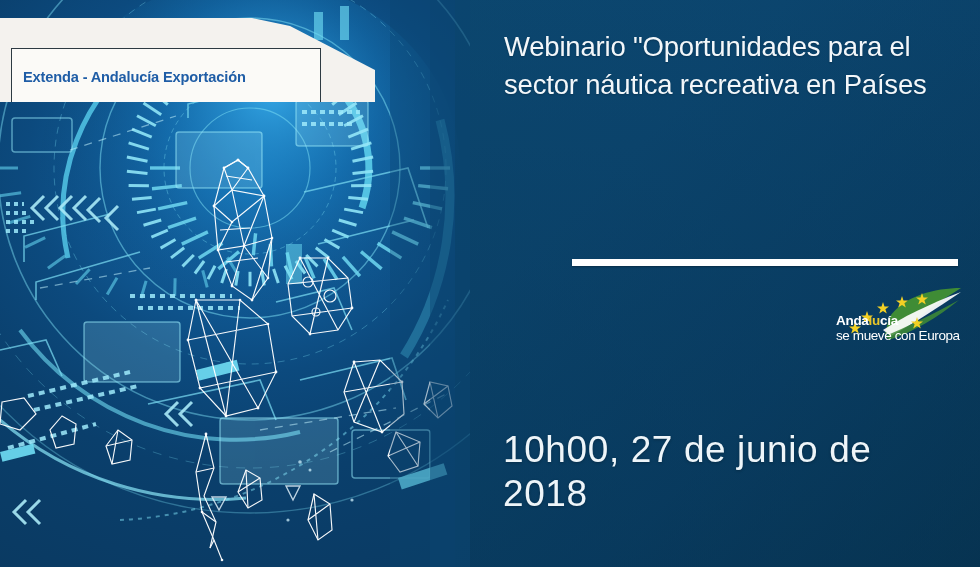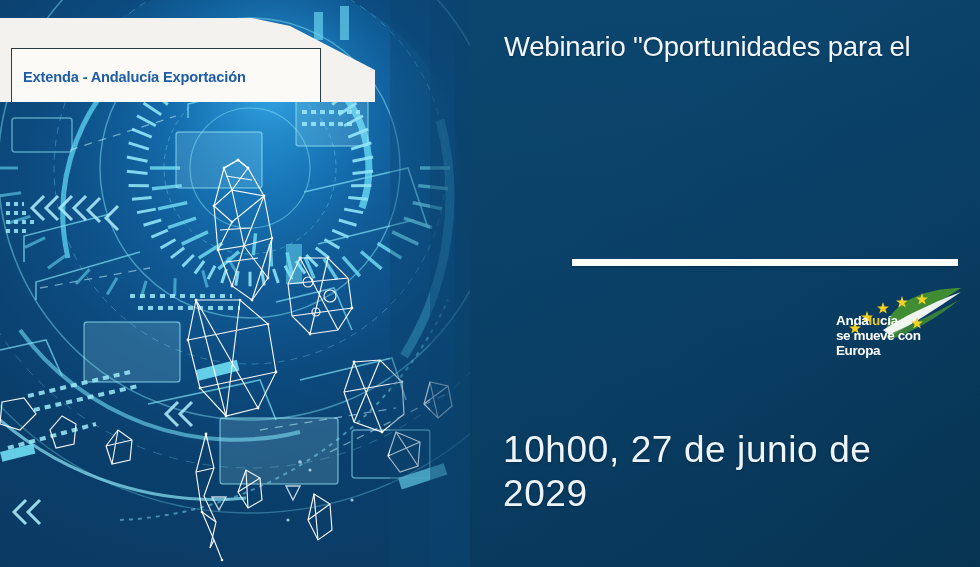--- a/index.html
+++ b/index.html
@@ -66,21 +66,21 @@
     background:#ffffff;
     box-shadow:0 1px 2px rgba(0,0,0,.3);
   }
 
   
   .eu-logo{ position:absolute; left:833px; top:284px; width:132px; height:68px; }
   .eu-logo svg{ position:absolute; left:0; top:0; }
   .eu-text{ position:absolute; left:3px; top:30px; width:128px; }
   .eu-l1{ color:#ffffff; font-size:13.5px; font-weight:bold; line-height:14px; letter-spacing:-.3px; }
   .eu-l1 .hl{ color:#e8c52a;margin-top:16px; }
-  .eu-l2{ color:#ffffff; font-size:13.5px; font-weight:bold; line-height:15px; letter-spacing:-.4px; }
+  .eu-l2{ color:#ffffff; font-size:13.5px; font-weight:normal; line-height:15px; letter-spacing:-.4px; }
 
   
   .date{
     position:absolute; left:503px; top:428px; width:460px;
     color:#eef5f9; font-size:37px; line-height:44px;
     font-weight:400; letter-spacing:.6px;
     text-shadow:0 1px 3px rgba(0,0,0,.25);
   }
 </style>
 </head>
@@ -407,20 +407,21 @@
   </div>
 
   <div class="banner-shape">
     <div class="banner-inner">
       <div class="banner-line">Extenda - Andalucía Exportación</div>
     </div>
   </div>
 
   <div class="title">
     <div>Webinario "Oportunidades para el</div>
+    <div>sector náutica recreativa en Países</div>
   </div>
 
   <div class="divider"></div>
 
   <div class="eu-logo">
     <svg width="132" height="68" viewBox="0 0 132 68">
 
       <path d="M 56 34 C 70 12, 102 4, 128 4 C 112 14, 100 22, 88 32 C 76 42, 66 48, 52 50 Z" fill="#3f8c35"></path>
       <path d="M 50 46 C 68 34, 96 20, 128 8 C 104 24, 80 40, 58 52 Z" fill="#ffffff" opacity=".92"></path>
       <path d="M 52 52 C 72 44, 100 30, 126 16 C 104 34, 80 48, 56 56 Z" fill="#3f8c35" opacity=".85"></path>
@@ -433,15 +434,15 @@
         <polygon points="89,9 90.5,13.4 95,13.4 91.4,16.2 92.8,20.6 89,17.9 85.2,20.6 86.6,16.2 83,13.4 87.5,13.4"></polygon>
         <polygon points="84,33 85.5,37.4 90,37.4 86.4,40.2 87.8,44.6 84,41.9 80.2,44.6 81.6,40.2 78,37.4 82.5,37.4"></polygon>
       </g>
     </svg>
     <div class="eu-text">
       <div class="eu-l1"><span>Anda</span><span class="hl">lu</span><span>cía</span></div>
       <div class="eu-l2">se mueve con Europa</div>
     </div>
   </div>
 
-  <div class="date">10h00, 27 de junio de 2029</div>
+  <div class="date">10h00, 27 de junio de 2018</div>
 
 </div>
 
 </body></html>

